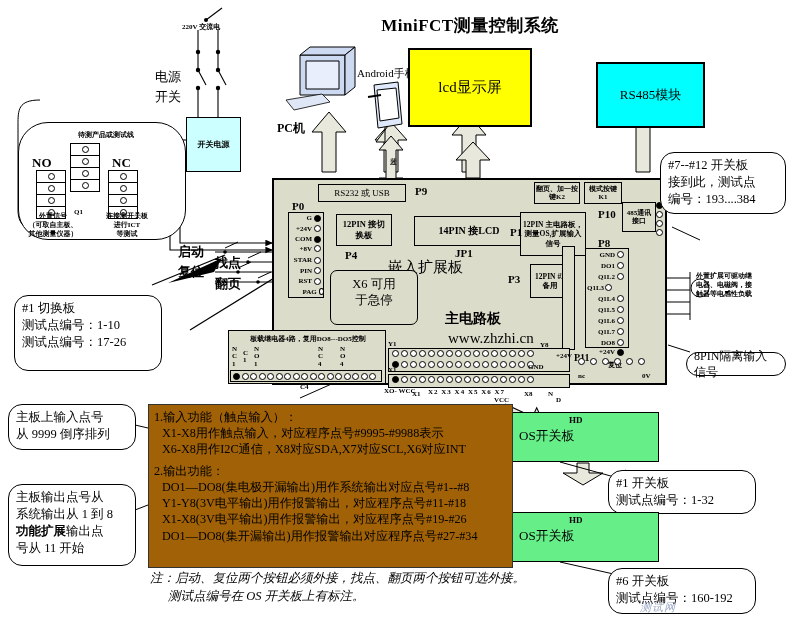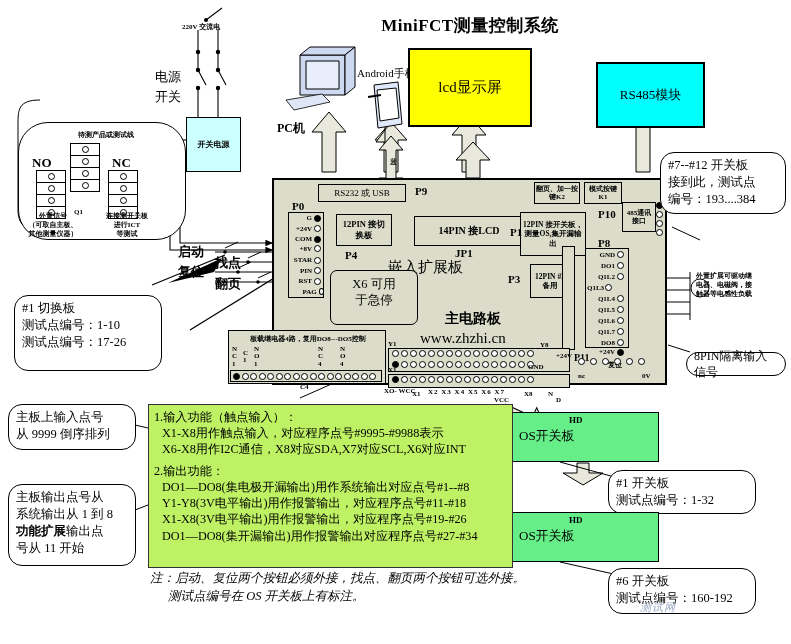--- a/index.html
+++ b/index.html
@@ -57,21 +57,21 @@
   
   .bubble{
     box-sizing:border-box;
     border:1.4px solid #000;border-radius:14px;
     background:#fff;padding:4px 7px;font-size:12.5px;line-height:1.35;
   }
   .bubble.big{border-radius:26px;}
   
   .infoblock{
     left:148px;top:404px;width:365px;height:164px;
-    background:#bef264;border:1px solid #333;
+    background:#a16207;border:1px solid #333;
     font-size:12.2px;line-height:1.33;padding:4px 5px;box-sizing:border-box;
   }
   .footnote{
     left:150px;top:570px;width:430px;font-size:12.5px;
     font-style:italic;line-height:1.4;
   }
   
   .lab{font-size:10px;font-weight:bold;}
   .lab9{font-size:9px;}
   .lab8{font-size:8px;}
@@ -93,21 +93,21 @@
     display:flex;align-items:center;justify-content:center;
   }
   .term div:last-child{border-bottom:none;}
   .term .dot{width:5px;height:5px;border:1px solid #000;border-radius:50%;}
   
   svg.over{position:absolute;left:0;top:0;width:791px;height:644px;pointer-events:none;}
   .wm{
     left:640px;top:600px;font-size:11px;color:#9aa7c4;font-style:italic;
     letter-spacing:1px;
   }
-  .site{left:420px;top:330px;font-size:15px;}
+  .site{left:448px;top:330px;font-size:15px;}
   .mbtitle{left:445px;top:310px;font-size:14px;}
   .embed{left:388px;top:258px;font-size:15px;}
   .x6box{
     left:330px;top:270px;width:88px;height:55px;
     background:#dcdccb;border:1px solid #000;border-radius:7px;
     font-size:12.5px;line-height:1.3;text-align:center;padding-top:5px;
     box-sizing:border-box;
   }
   .innerbox{
     background:#dcdccb;border:1px solid #000;box-sizing:border-box;
@@ -428,21 +428,21 @@
 <div class="abs site">www.zhzhi.cn</div>
 
 <div class="abs innerbox" style="left:534px;top:182px;width:46px;height:22px;font-size:7px;line-height:1.2;font-weight:bold;padding:1px;">
     <span>翻页、加一按键K2</span>
   </div>
 <div class="abs innerbox" style="left:584px;top:182px;width:38px;height:22px;font-size:7px;line-height:1.2;font-weight:bold;padding:1px;">
     <span>模式按键K1</span>
   </div>
 
 <div class="abs innerbox" style="left:520px;top:212px;width:66px;height:44px;font-size:7.5px;line-height:1.25;font-weight:bold;padding:2px;">
-    <span>12PIN 接开关板，测量OS,集开漏输出</span>
+    <span>12PIN 主电路板，测量OS,扩展输入信号</span>
   </div>
 <div class="abs bold" style="left:510px;top:226px;font-size:11px;">P1</div>
 
 <div class="abs innerbox" style="left:530px;top:264px;width:40px;height:34px;font-size:7.5px;line-height:1.25;font-weight:bold;padding:1px;">
     <span>12PIN #2 备用</span>
   </div>
 <div class="abs bold" style="left:508px;top:273px;font-size:11px;">P3</div>
 
 <div class="abs innerbox" style="left:622px;top:202px;width:34px;height:30px;font-size:7px;line-height:1.2;font-weight:bold;padding:1px;">
     <span>485通讯接口</span>

